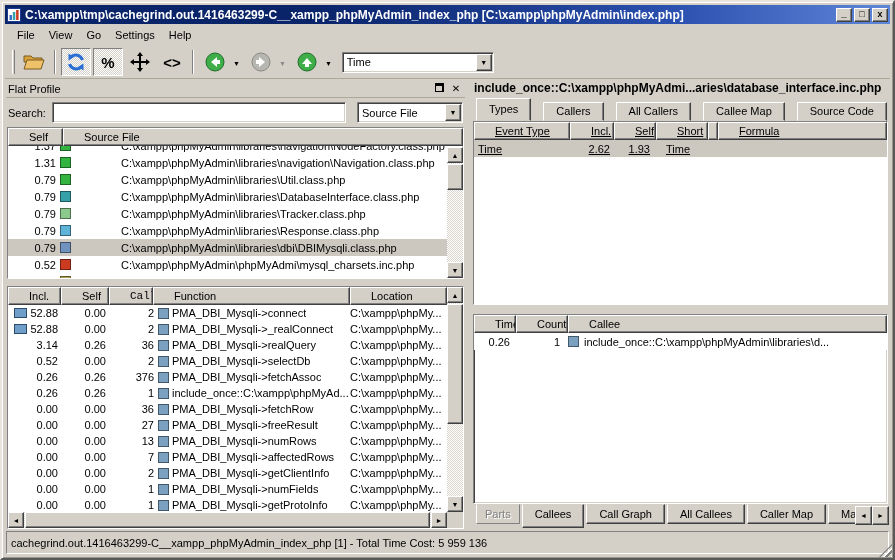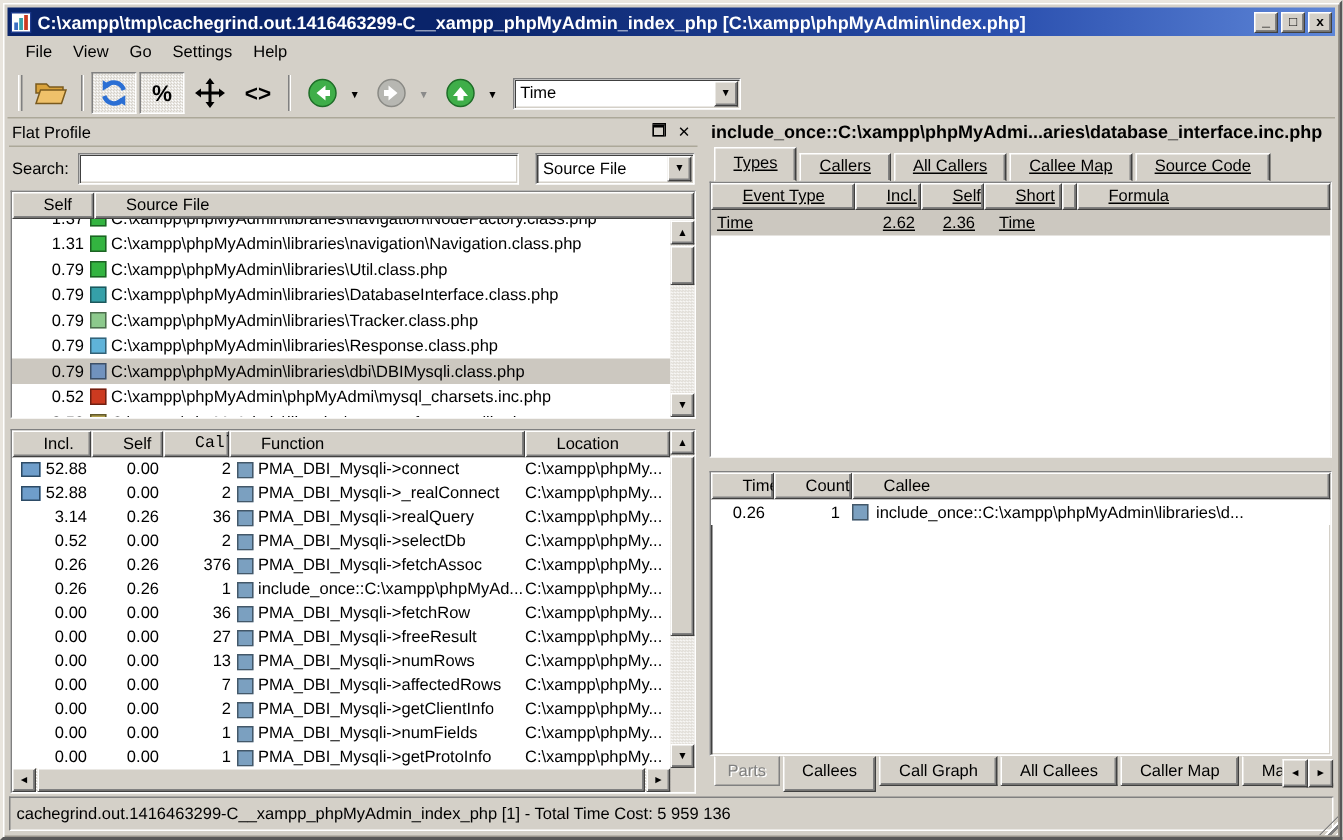--- a/index.html
+++ b/index.html
@@ -67,21 +67,21 @@
   .filelist { height:152px; margin:0 1px; display:flex; flex-direction:column; }
   .fl-head { display:flex; }
   .fl-head .h-self { width:55px; }
   .fl-head .h-src { flex:1; }
   .fl-body { flex:1; overflow:hidden; position:relative; background:#fff; margin-right:16px; }
   .fl-rows { transform:translateY(-9px); }
   .fl-row { display:flex; align-items:center; height:17px; white-space:nowrap; }
   .fl-row.selected { background:#ccc8c0; }
   .fl-self { width:51px; text-align:right; padding-right:3px; }
   .icon-sq { width:11px; height:11px; border:1px solid rgba(0,0,0,.45); margin:0 3px 0 1px; flex:0 0 11px; }
-  .fl-path { white-space:nowrap; overflow:hidden; }
+  .fl-path { white-space:nowrap; overflow:hidden;margin-left:47px; }
 
   
   .vsb { position:absolute; top:0; bottom:0; right:0; width:16px;
     background-image:conic-gradient(#fff 25%,#d9d5cd 25% 50%,#fff 50% 75%,#d9d5cd 75%); background-size:2px 2px; }
   .sb-btn { position:absolute; width:16px; height:16px; background:#d4d0c8; border:1px solid; border-color:#fff #404040 #404040 #fff;
     box-shadow: inset -1px -1px 0 #808080; font-size:7px; text-align:center; line-height:15px; color:#000; }
   .sb-up { top:0; } .sb-dn { bottom:0; }
   .sb-thumb { position:absolute; left:0; width:16px; background:#d4d0c8; border:1px solid; border-color:#fff #404040 #404040 #fff; box-shadow: inset -1px -1px 0 #808080; }
   .hsb { position:absolute; left:0; right:16px; bottom:0; height:16px;
     background-image:conic-gradient(#fff 25%,#d9d5cd 25% 50%,#fff 50% 75%,#d9d5cd 75%); background-size:2px 2px; }
@@ -105,21 +105,21 @@
   .c-fn > span:last-child { white-space:nowrap; overflow:hidden; }
   .c-loc { width:97px; white-space:nowrap; overflow:hidden; }
   .ft-vsb { top:0; bottom:16px; }
   .corner { position:absolute; right:0; bottom:0; width:16px; height:16px; background:#d4d0c8; }
 
   
   .rightpanel { flex:1; display:flex; flex-direction:column; overflow:hidden; }
   .rp-title { height:18px; font-weight:bold; font-size:12px; white-space:nowrap; overflow:hidden; padding:1px 2px; }
   .tabrow { height:23px; display:flex; align-items:flex-end; padding-left:4px; position:relative; }
   .tab { background:#d4d0c8; border:1px solid; border-color:#fff #404040 transparent #fff; box-shadow: inset -1px 0 0 #808080;
-    padding:2px 12px 3px; margin-right:2px; height:19px; white-space:nowrap;text-decoration:underline; }
+    padding:2px 12px 3px; margin-right:12px; height:19px; white-space:nowrap; }
   .tab.active { height:23px; padding-top:4px; position:relative; z-index:2; }
   .rp-box { margin:0 1px; }
   .types-box { height:184px; display:flex; flex-direction:column;text-decoration:underline; }
   .t-head { display:flex; }
   .h-etype{width:96px;} .h-eincl{width:44px;} .h-eself{width:38px;} .h-eshort{width:52px;} .h-espacer{width:10px; padding:1px 0;} .h-eformula{flex:1;}
   .t-body { flex:1; background:#fff; overflow:hidden; }
   .t-row { display:flex; height:17px; align-items:center; }
   .t-row.selected { background:#ccc8c0; }
   .c-etype{width:96px; padding-left:4px;} .c-eincl{width:44px; text-align:right; padding-right:4px;}
   .c-eself{width:38px; text-align:right; padding-right:2px;} .c-eshort{width:52px; text-align:center;} .c-eformula{flex:1;}
@@ -533,21 +533,21 @@
           <span class="hcell h-eself">Self</span>
           <span class="hcell h-eshort">Short</span>
           <span class="hcell h-espacer"></span>
           <span class="hcell h-eformula">Formula</span>
         </div>
         <div class="t-body">
 
         <div class="t-row selected">
               <span class="c-etype">Time</span>
               <span class="c-eincl">2.62</span>
-              <span class="c-eself">2.36</span>
+              <span class="c-eself">1.93</span>
               <span class="c-eshort">Time</span>
               <span class="c-eformula"></span>
             </div>
           </div>
       </div>
 
       <div class="hsplit"></div>
 
       <div class="sunkenbox rp-box callees-box">
         <div class="c2-head">

